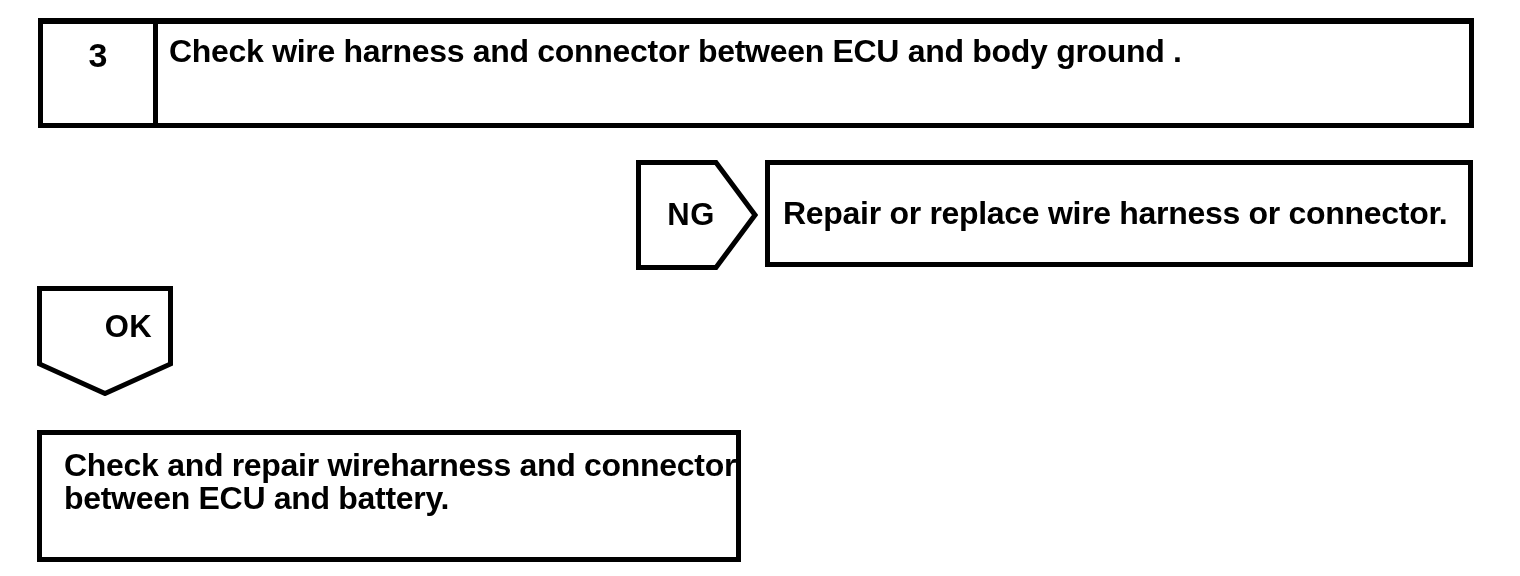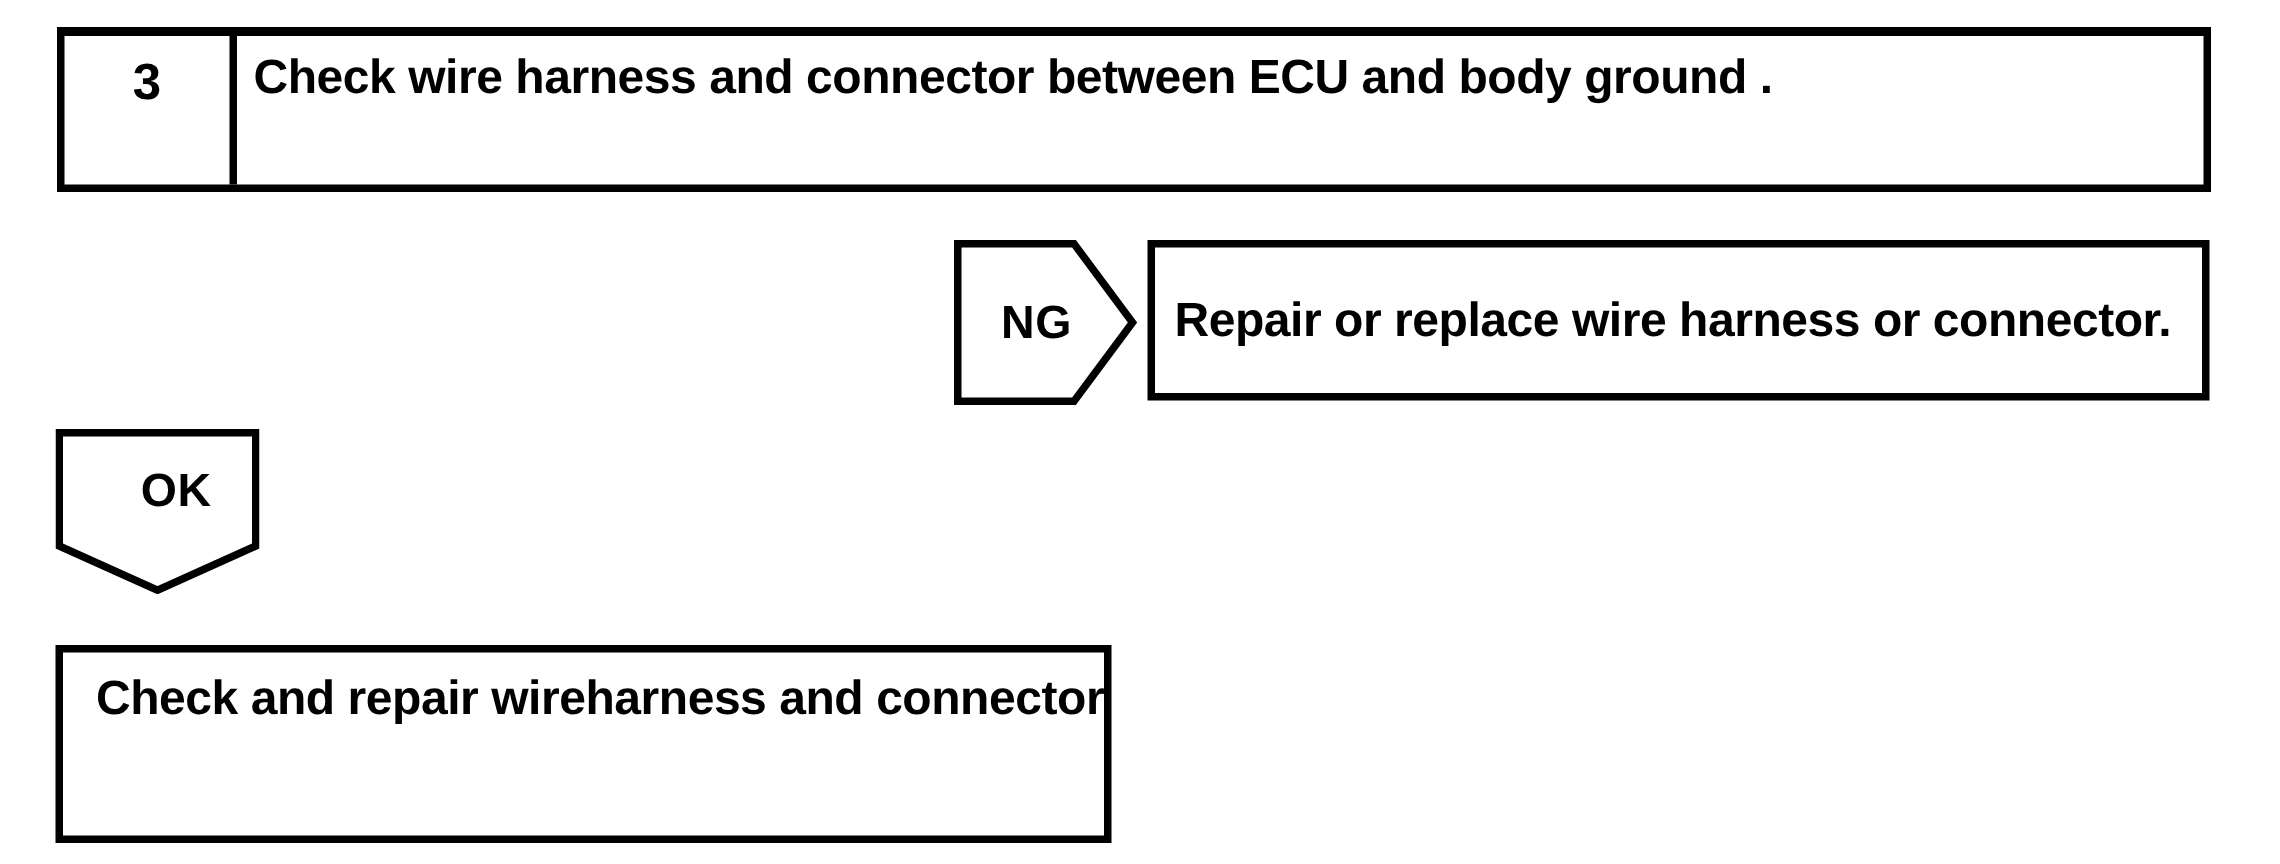--- a/index.html
+++ b/index.html
@@ -28,21 +28,21 @@
   
   .shape { position:absolute; display:block; }
   .shape polygon { fill:var(--paper); stroke:var(--ink); stroke-width:5; stroke-linejoin:miter; }
   .shape-label {
     position:absolute; display:flex; align-items:center; justify-content:center;
     font-size:31px; letter-spacing:0.5px;
   }
   .ng-shape  { left:636px; top:160px; }
   .ng-label  { left:640px; top:160px; width:102px; height:110px; }
   .ok-shape  { left:37px;  top:286px; }
-  .ok-label  { left:37px;  top:286px; width:161px; height:82px; }
+  .ok-label  { left:37px;  top:286px; width:161px; height:82px;padding-left:11px; }
   
   .ng-action-box {
     left:765px; top:160px; width:708px; height:107px;
     display:flex; align-items:center; padding-left:13px;
     font-size:32px; letter-spacing:-0.3px; white-space:nowrap; overflow:hidden;text-align:center;
   }
   
   .ok-result-box {
     left:37px; top:430px; width:704px; height:132px;
     padding:14px 8px 0 22px; font-size:32px;
@@ -67,15 +67,16 @@
 
   <div class="box ng-action-box">Repair or replace wire harness or connector.</div>
 
   <svg class="shape ok-shape" width="136" height="110" viewBox="0 0 136 110">
     <polygon points="2.5,2.5 133.5,2.5 133.5,78 68,107.5 2.5,78"></polygon>
   </svg>
   <div class="shape-label ok-label">OK</div>
 
   <div class="box ok-result-box">
     <span class="line">Check and repair wireharness and connector</span>
+    <span class="line">between ECU and battery.</span>
   </div>
 
 </div>
 
 </body></html>

